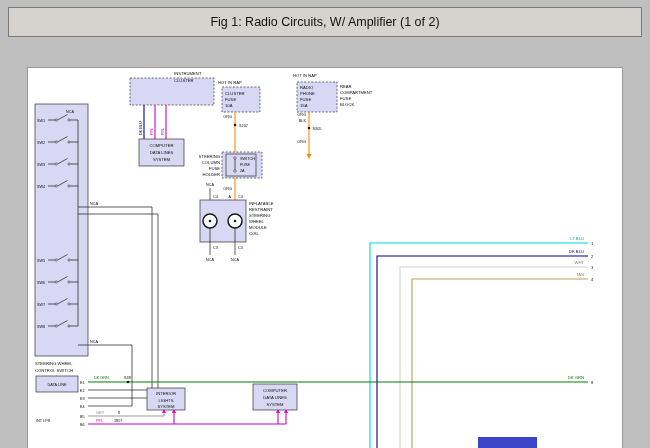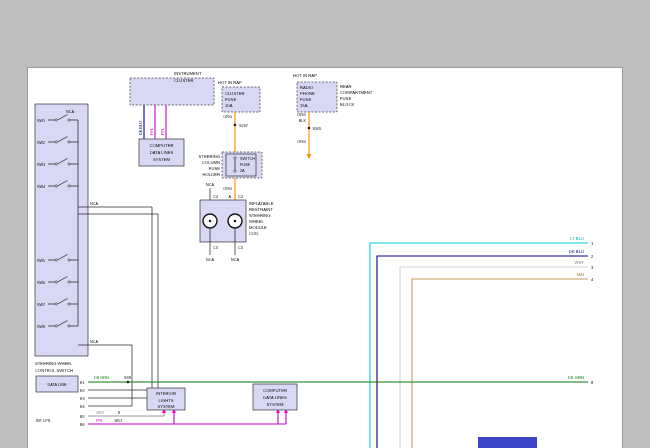--- a/index.html
+++ b/index.html
@@ -40,20 +40,23 @@
   .t-tan{fill:#a87f3f;}
   .t-gry{fill:#808080;}
   .t-grn{fill:#0b7a0b;}
   .t-ppl{fill:#cc00cc;}
 </style>
 </head>
 <body>
 
 <div id="screen">
 
+  <div id="titlebar">
+    <span>Fig 1: Radio Circuits, W/ Amplifier (1 of 2)</span>
+  </div>
 
   <div id="canvas">
     <svg width="594" height="380" viewBox="0 0 594 380">
 
       <g>
         <rect class="comp" x="7" y="36" width="53" height="252"></rect>
         <line class="blk" x1="50" y1="52" x2="50" y2="258"></line>
         <g>
           <line class="blk" x1="20" y1="52" x2="27" y2="52"></line>
             <circle class="node" cx="28.2" cy="52" r="1.1"></circle>

